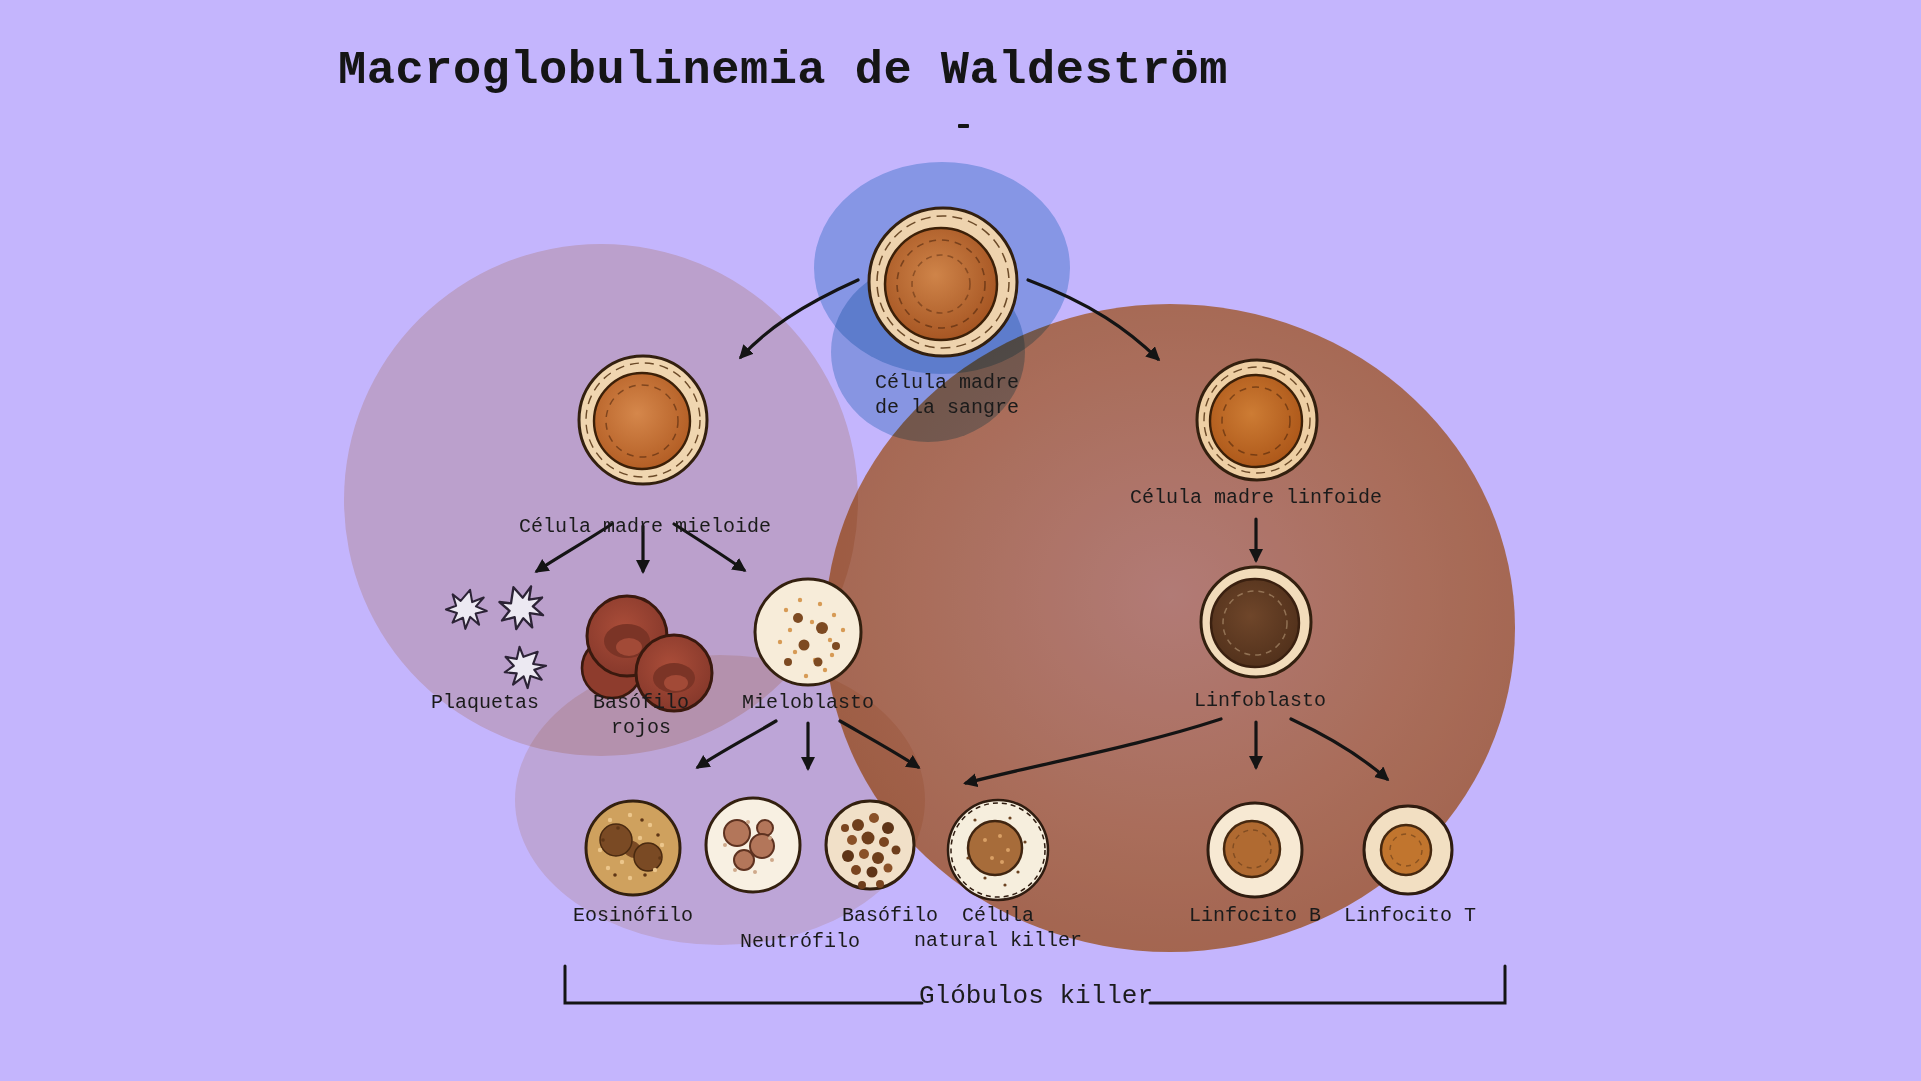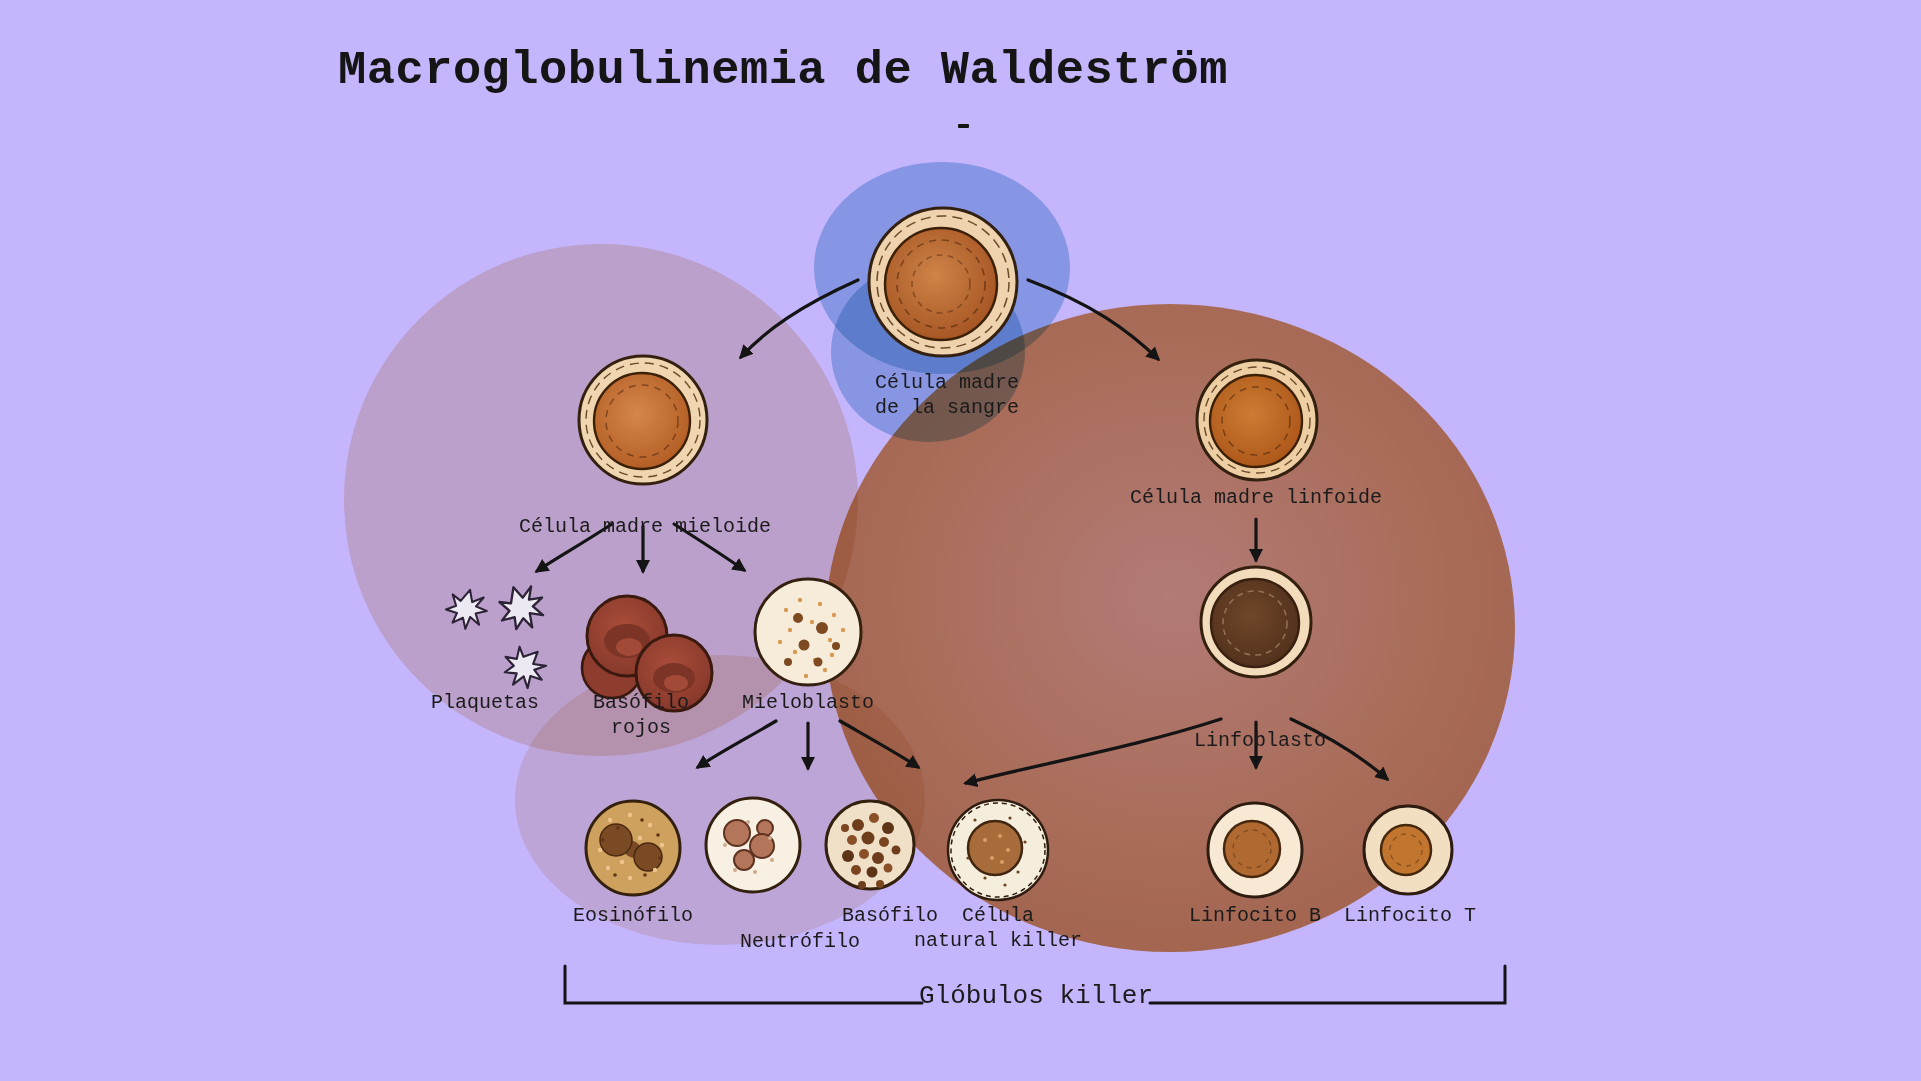--- a/index.html
+++ b/index.html
@@ -268,21 +268,21 @@
   <div class="lbl" style="left:1256px;top:485px;">Célula madre linfoide</div>
 
   <div class="lbl" style="left:485px;top:690px;">Plaquetas</div>
 
   <div class="lbl" style="left:641px;top:690px;">
     <div>Basófilo</div>
     <div>rojos</div>
   </div>
 
   <div class="lbl" style="left:808px;top:690px;">Mieloblasto</div>
-  <div class="lbl" style="left:1260px;top:728px;">Linfoblasto</div>
+  <div class="lbl" style="left:1260px;top:688px;">Linfoblasto</div>
 
   <div class="lbl" style="left:633px;top:903px;">Eosinófilo</div>
   <div class="lbl" style="left:753px;top:929px;margin-left:47px;">Neutrófilo</div>
   <div class="lbl" style="left:870px;top:903px;margin-left:20px;">Basófilo</div>
 
   <div class="lbl" style="left:998px;top:903px;">
     <div>Célula</div>
     <div>natural killer</div>
   </div>
 

